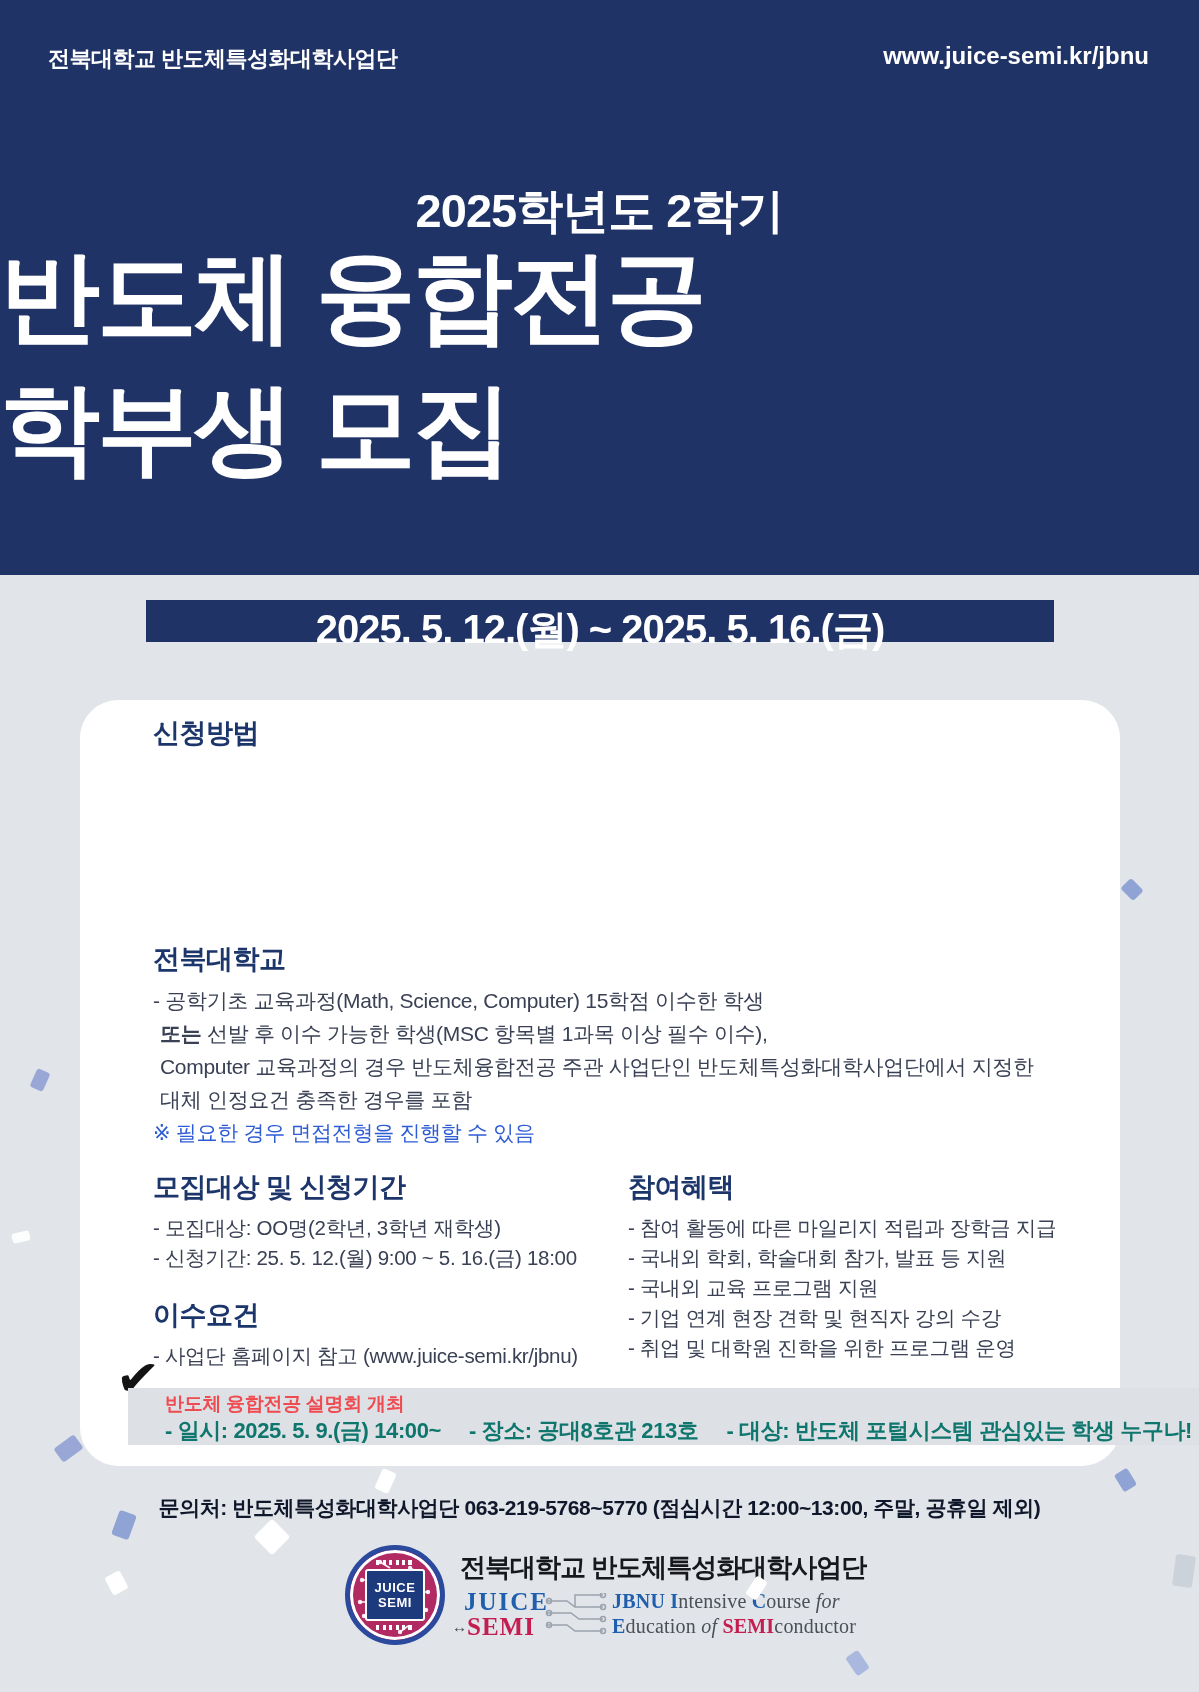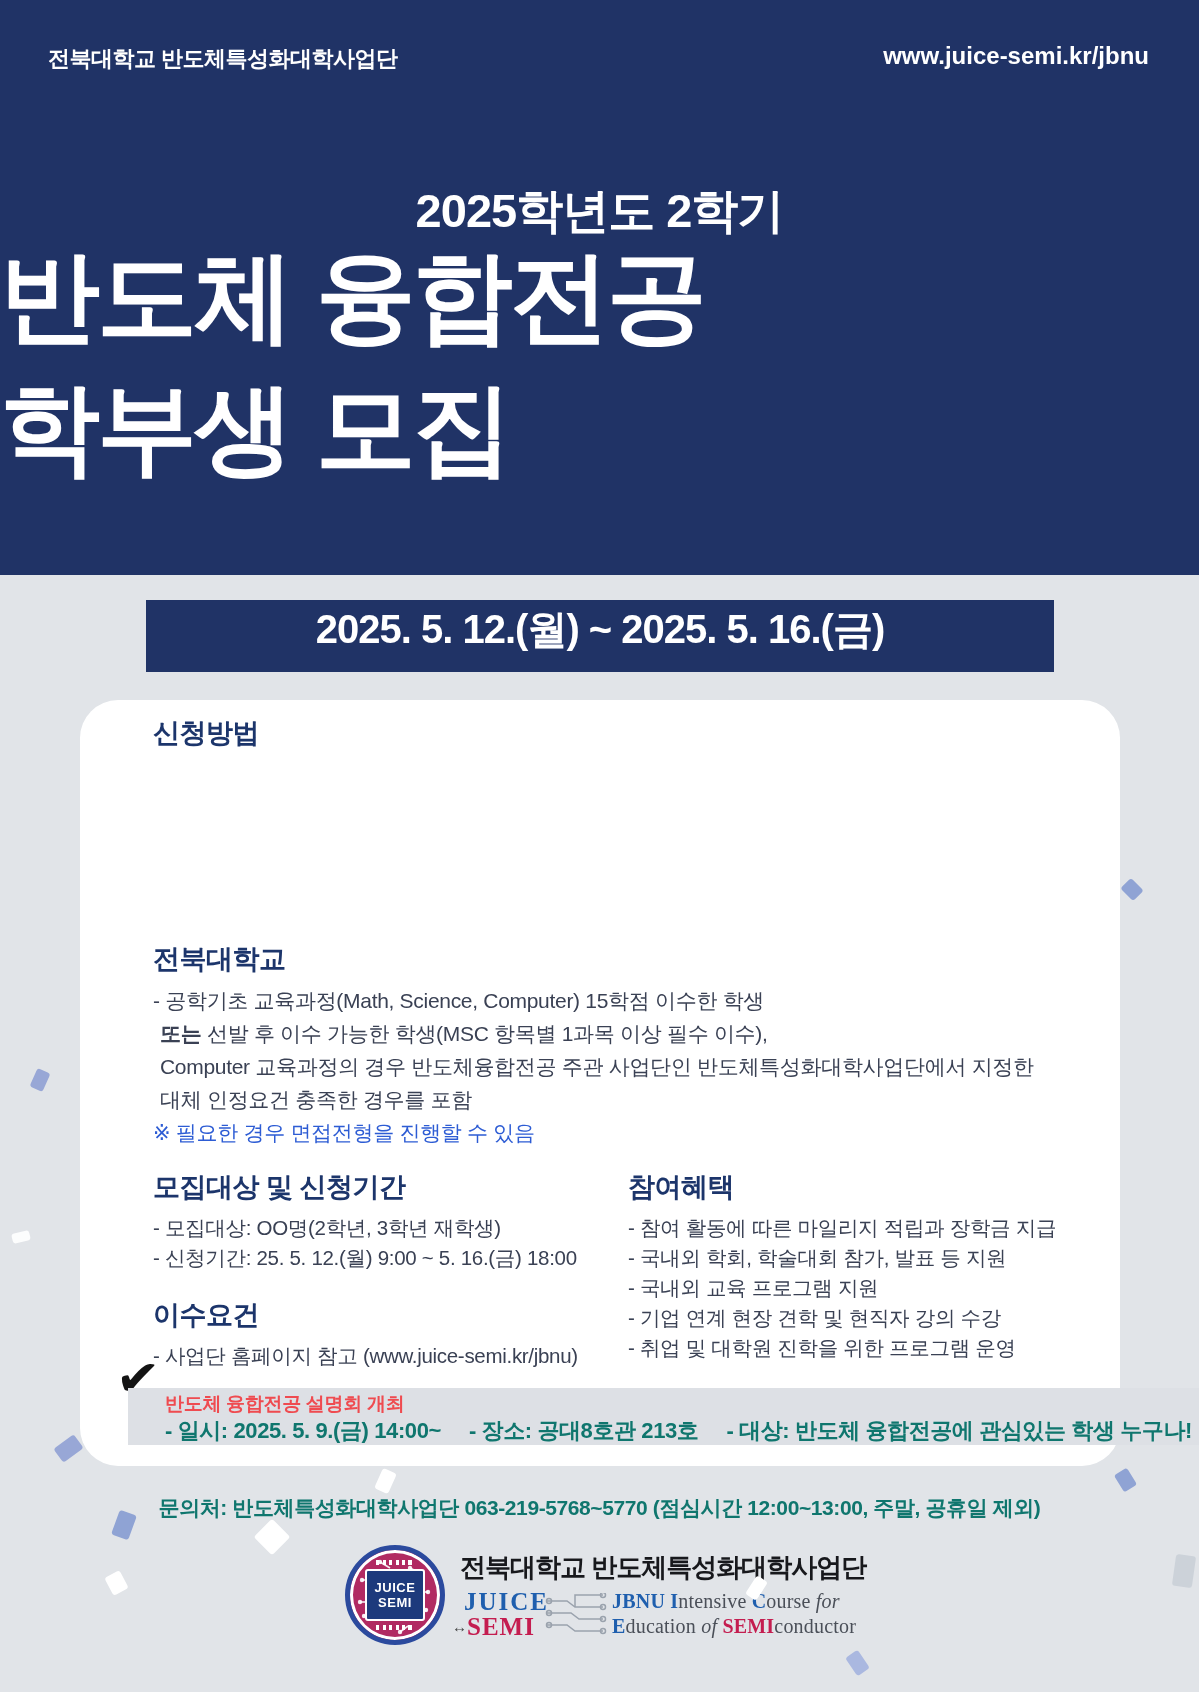--- a/index.html
+++ b/index.html
@@ -7,21 +7,21 @@
           overflow:hidden;font-family:"Liberation Sans","DejaVu Sans",sans-serif;}
   
   .hero{position:absolute;left:0;top:0;width:100%;height:575px;background:#203366;}
   .hero-org{position:absolute;left:48px;top:44px;font-size:22px;font-weight:700;color:#fff;letter-spacing:-0.5px;}
   .hero-url{position:absolute;right:50px;top:42px;font-size:24px;font-weight:700;color:#fff;margin-left:29px;}
   .hero-term{position:absolute;left:0;right:0;top:180px;text-align:center;font-size:47px;font-weight:800;color:#fff;letter-spacing:-1px;}
   .hero-title{position:absolute;left:0;right:0;text-align:left;font-size:100px;font-weight:900;color:#fff;letter-spacing:-3px;line-height:1.08;}
   .hero-title.t1{top:242px;}
   .hero-title.t2{top:374px;}
   
-  .date-banner{position:absolute;left:146px;top:600px;width:908px;height:72px;background:#203366;
+  .date-banner{position:absolute;left:146px;top:600px;width:908px;height:42px;background:#203366;
                color:#fff;font-size:40px;font-weight:800;text-align:center;line-height:58px;letter-spacing:-1px;}
   
   .card{position:absolute;left:80px;top:700px;width:1040px;height:766px;background:#fff;border-radius:38px;}
   .sec{position:absolute;left:73px;}
   .sec-heading{font-size:27px;font-weight:800;color:#1c356b;letter-spacing:-0.5px;line-height:34px;}
   .lines{margin-top:8px;}
   .body-line{font-size:21px;line-height:33px;color:#3a4154;letter-spacing:-0.3px;white-space:nowrap;}
   .body-line.indent{padding-left:7px;}
   .red{color:#ef5358;}
   .blue{color:#2d5cd4;}
@@ -34,21 +34,21 @@
   .col .body-line{font-size:20.5px;line-height:30px;}
   .col .lines{margin-top:9px;}
   .heading-2{margin-top:25px;}
   
   .session{position:absolute;left:48px;top:688px;width:1116px;height:57px;background:#dde0e5;}
   .session-title{position:absolute;left:37px;top:3px;font-size:19px;font-weight:800;color:#ef4b50;letter-spacing:-0.3px;}
   .session-line{position:absolute;left:37px;top:28px;display:flex;column-gap:28px;
                 font-size:22px;font-weight:800;color:#0f766e;letter-spacing:-0.4px;white-space:nowrap;}
   .checkmark{position:absolute;left:36px;top:652px;font-size:52px;line-height:52px;font-weight:900;color:#141414;transform:rotate(4deg);}
   
-  .contact{position:absolute;left:0;right:0;top:1494px;text-align:center;font-size:21px;font-weight:600;color:#0f766e;letter-spacing:-0.4px;}
+  .contact{position:absolute;left:0;right:0;top:1494px;text-align:center;font-size:21px;font-weight:600;color:#0f172a;letter-spacing:-0.4px;}
   .badge{position:absolute;left:345px;top:1545px;width:100px;height:100px;border-radius:50%;
          background:#b12a62;border:5px solid #2b4a9e;box-shadow:inset 0 0 0 3px #fff;box-sizing:border-box;}
   .badge svg{position:absolute;left:0;top:0;}
   .chip{position:absolute;left:50%;top:50%;transform:translate(-50%,-50%);width:56px;height:48px;
         background:#1d3a7c;border:2px solid #fff;border-radius:3px;display:flex;flex-direction:column;
         align-items:center;justify-content:center;color:#fff;font-weight:800;font-size:13px;line-height:15px;letter-spacing:0.5px;}
   .pins{position:absolute;left:9px;right:9px;height:5px;background:repeating-linear-gradient(90deg,#fff 0 3px,transparent 3px 6.5px);}
   .pins.top{top:-11px;} .pins.bottom{bottom:-11px;}
   .logo-org{position:absolute;left:460px;top:1550px;font-size:26px;font-weight:900;color:#17181c;letter-spacing:-1px;}
   .serif{font-family:"Liberation Serif","DejaVu Serif",serif;}
@@ -118,21 +118,21 @@
       </div>
     </div>
 
     <div class="checkmark">✔</div>
 
     <div class="session">
       <div class="session-title">반도체 융합전공 설명회 개최</div>
       <div class="session-line">
         <span>- 일시: 2025. 5. 9.(금) 14:00~</span>
         <span>- 장소: 공대8호관 213호</span>
-        <span>- 대상: 반도체 융합전공에 관심있는 학생 누구나!</span>
+        <span>- 대상: 반도체 포털시스템 관심있는 학생 누구나!</span>
       </div>
     </div>
   </div>
 
   <div class="contact">문의처: 반도체특성화대학사업단 063-219-5768~5770 (점심시간 12:00~13:00, 주말, 공휴일 제외)</div>
 
   <div class="badge">
     <svg width="90" height="90" viewBox="0 0 90 90">
       <g stroke="#ffffff" stroke-width="1.6" fill="none" opacity="0.9">
         <path d="M12 30 L26 30 L32 24"></path>

